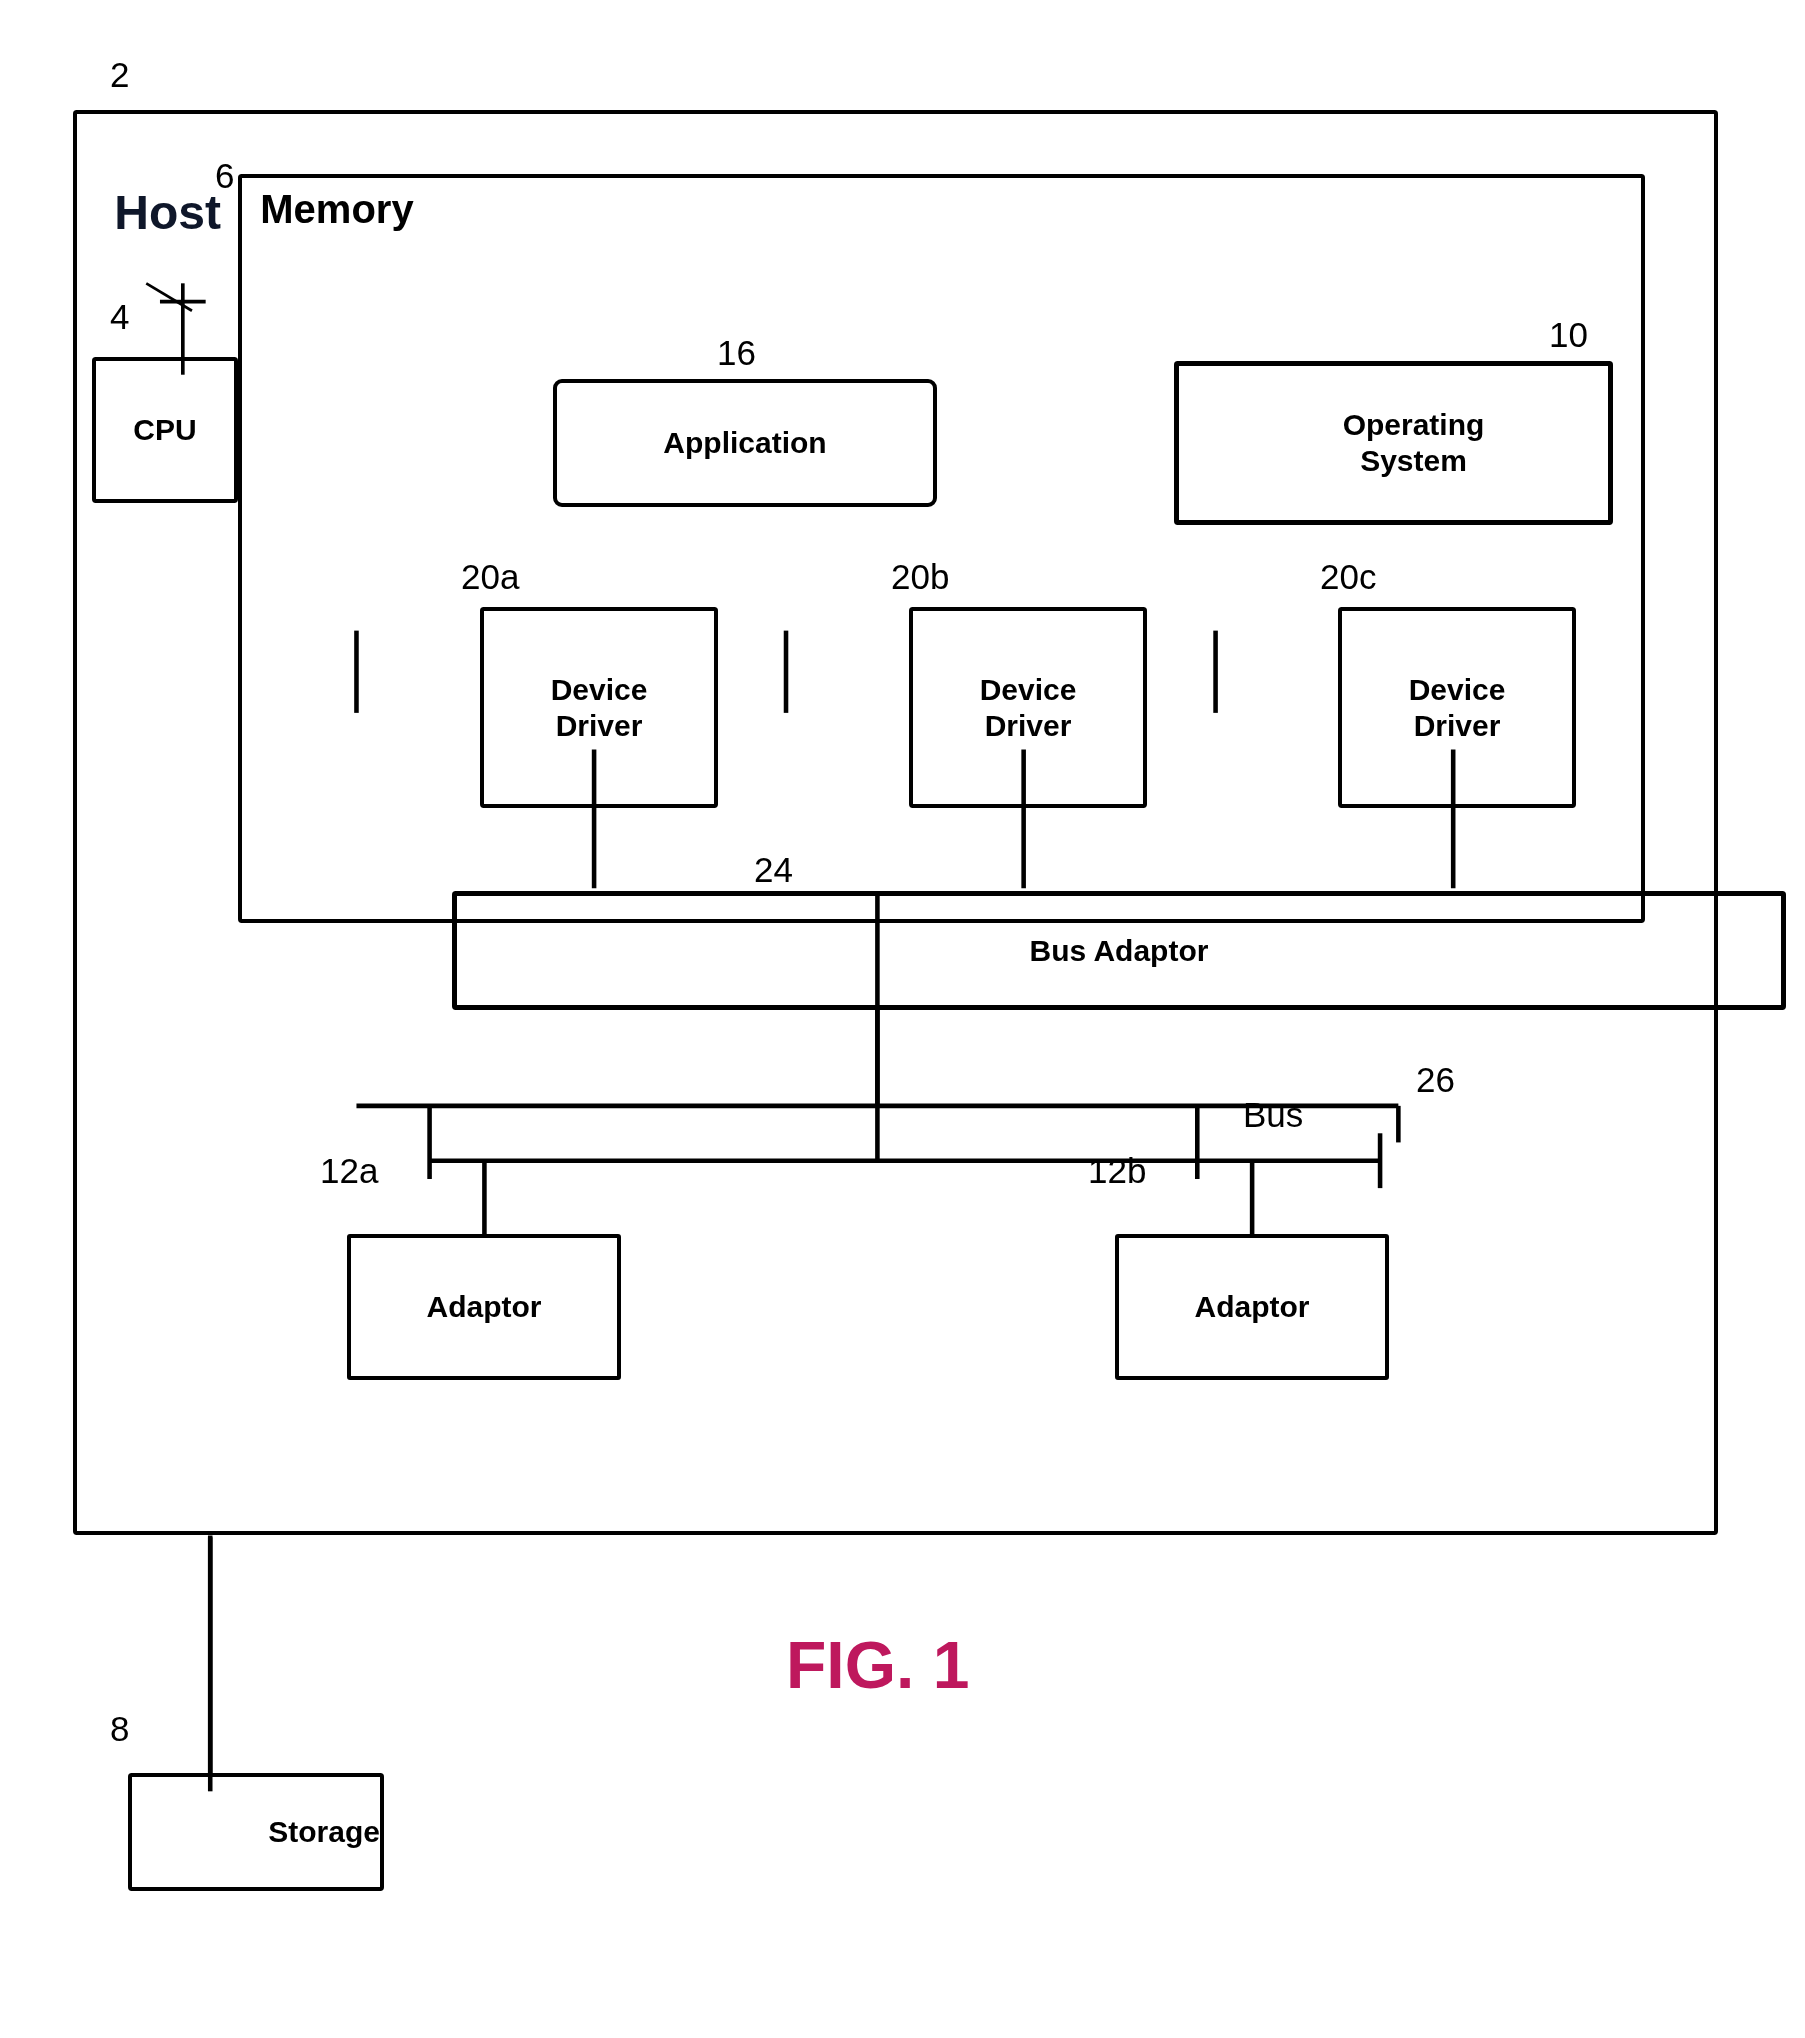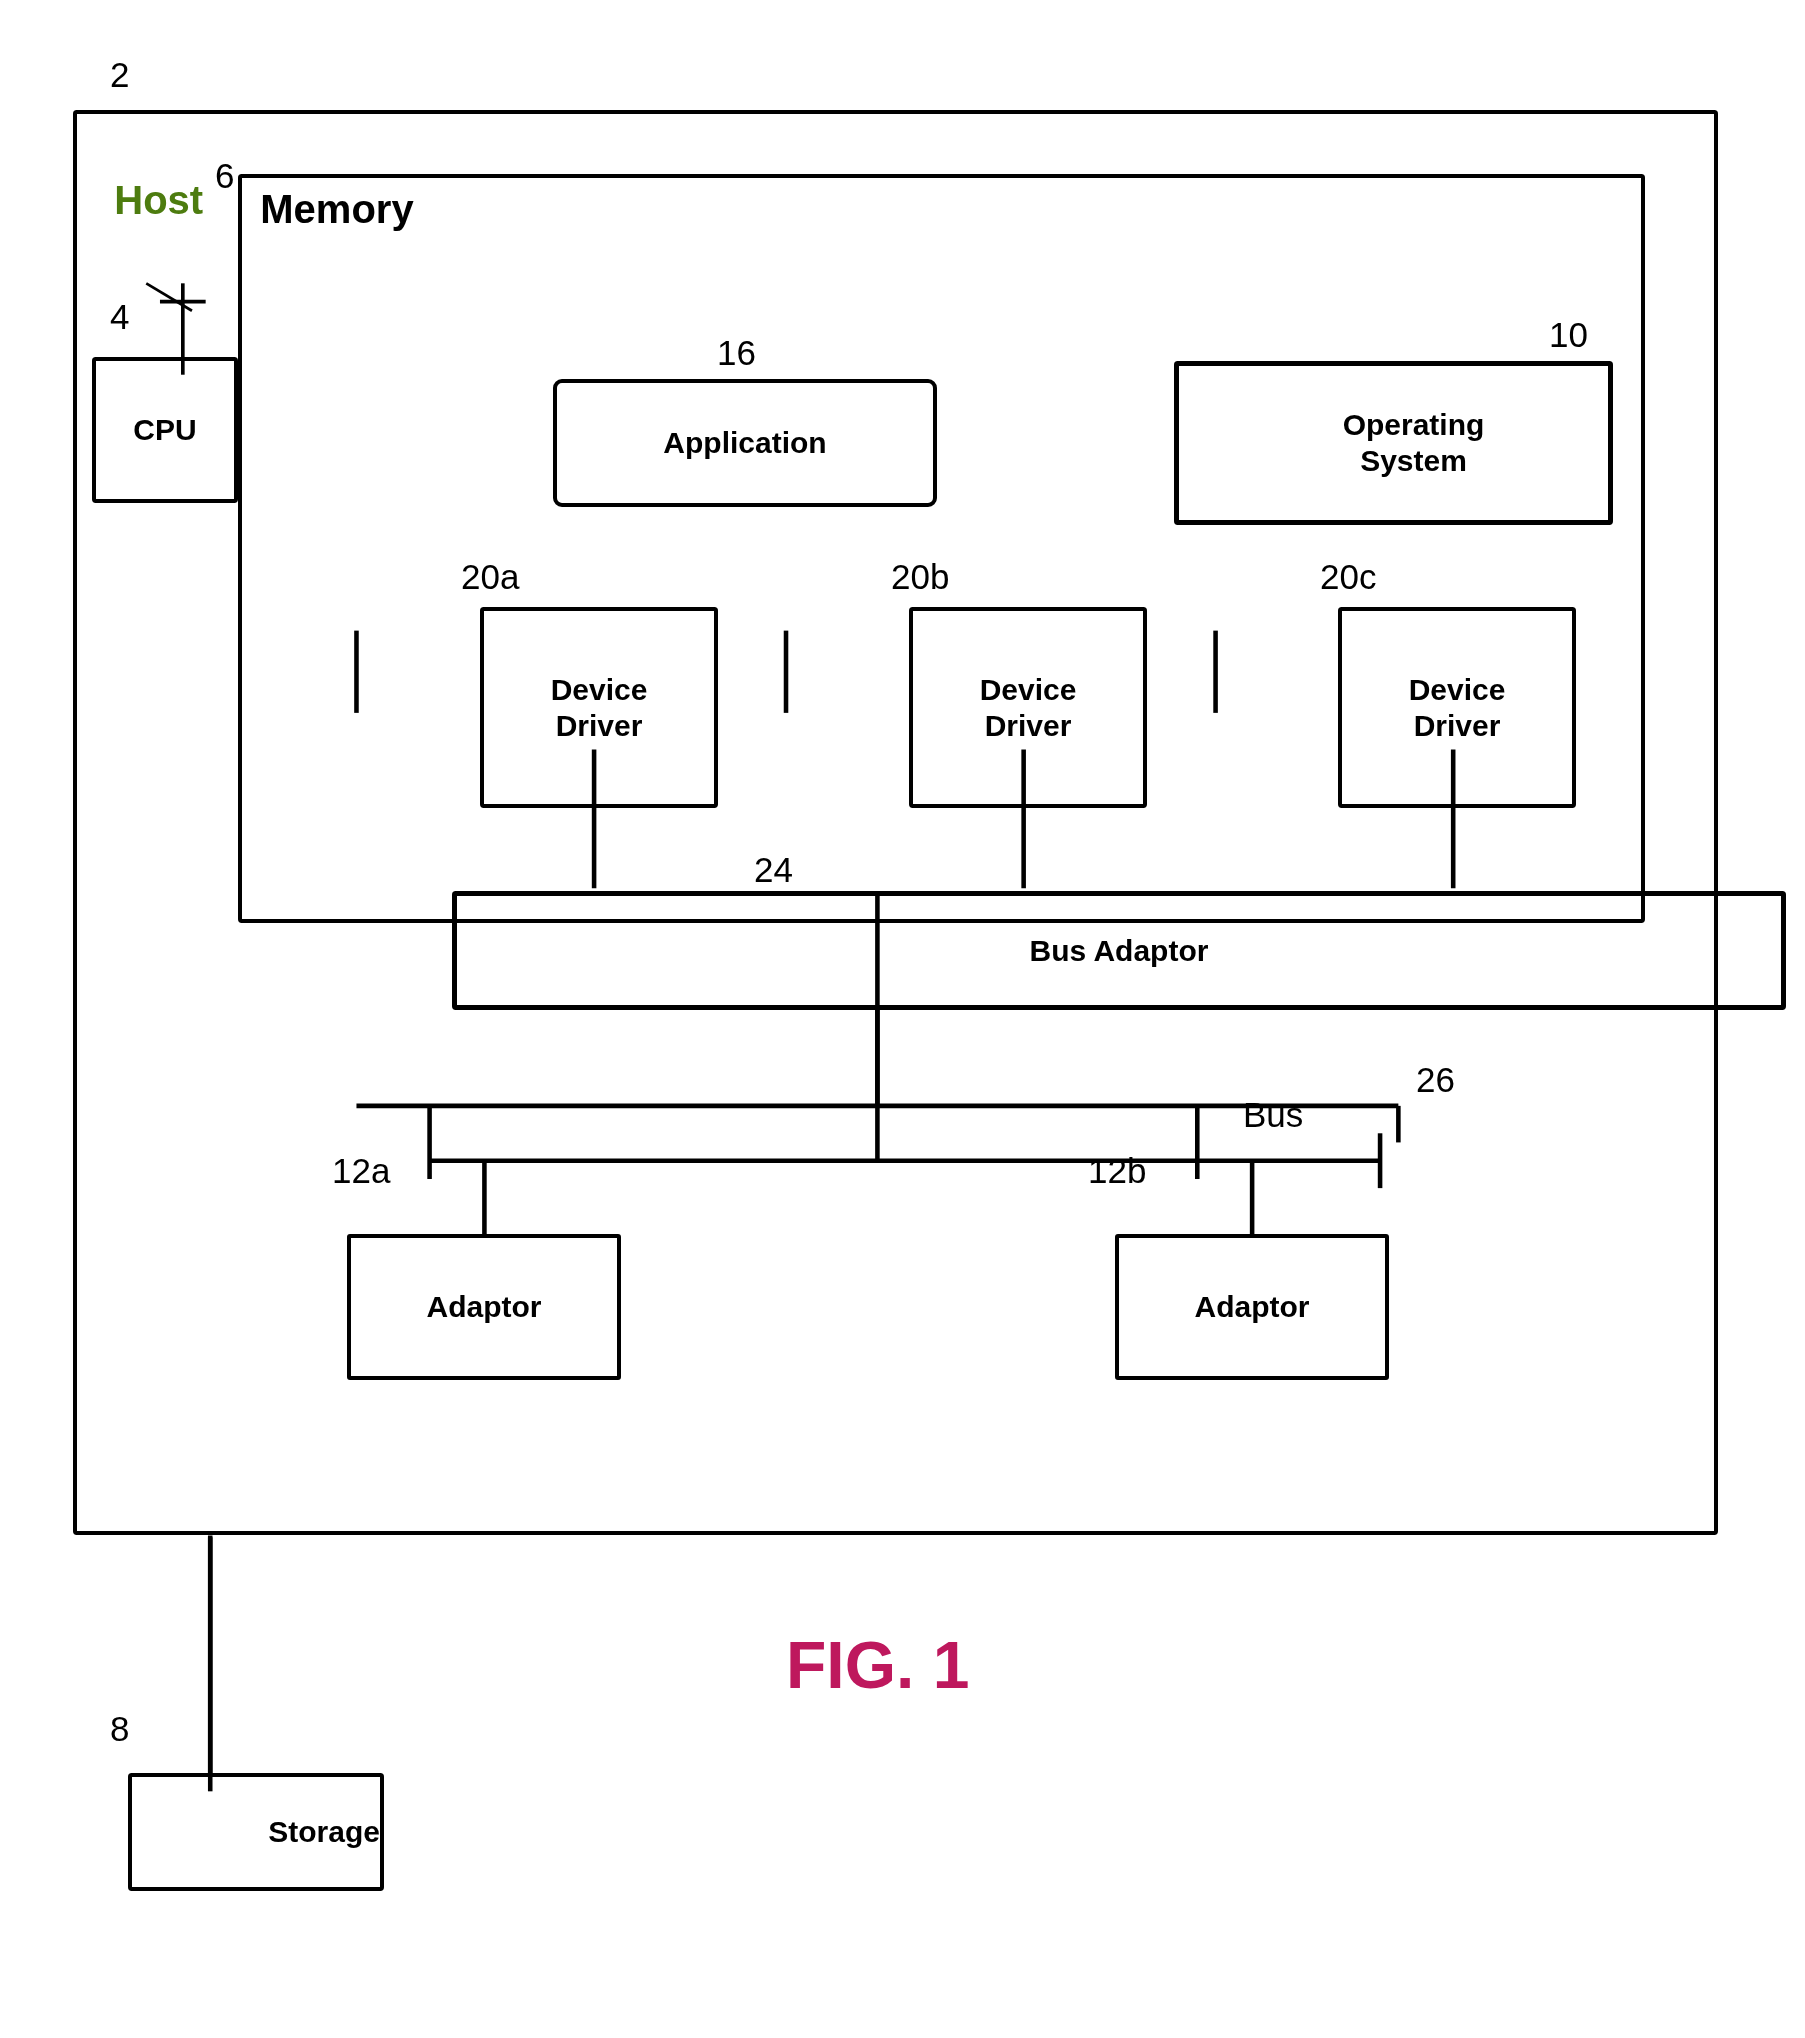--- a/index.html
+++ b/index.html
@@ -34,25 +34,25 @@
       top: 55px;
       left: 18.3px;
       width: 1645px;
       height: 1425px;
       border: 4.6px solid #000;
       border-radius: 3.7px;
     }
 
     .host-label {
       position: absolute;
-      top: 64px;
+      top: 71px;
       left: 37px;
-      font-size: 40px;
+      font-size: 48px;
       font-weight: bold;
-      color: #4d7c0f;
+      color: #0f172a;
     }
 
     
     .memory-box {
       position: absolute;
       top: 119px;
       left: 183px;
       width: 1407px;
       height: 749px;
       border: 4.6px solid #000;
@@ -273,21 +273,21 @@
   <div class="ref-label" style="top: 242px; left: 55px;">4</div>
 
   <div class="cpu-box">
     <span class="box-text">CPU</span>
   </div>
 
   <div class="ref-label" style="top: 1040px; left: 1188px;">Bus</div>
 
   <div class="ref-label" style="top: 1005px; left: 1361px;">26</div>
 
-  <div class="ref-label" style="top: 1096px; left: 265px; margin-left: 12px;">12a</div>
+  <div class="ref-label" style="top: 1096px; left: 265px;">12a</div>
 
   <div class="ref-label" style="top: 1096px; left: 1033px;">12b</div>
 
   <div class="adaptor-box adaptor-box-1">
     <span class="box-text">Adaptor</span>
   </div>
 
   <div class="adaptor-box adaptor-box-2">
     <span class="box-text">Adaptor</span>
   </div>

